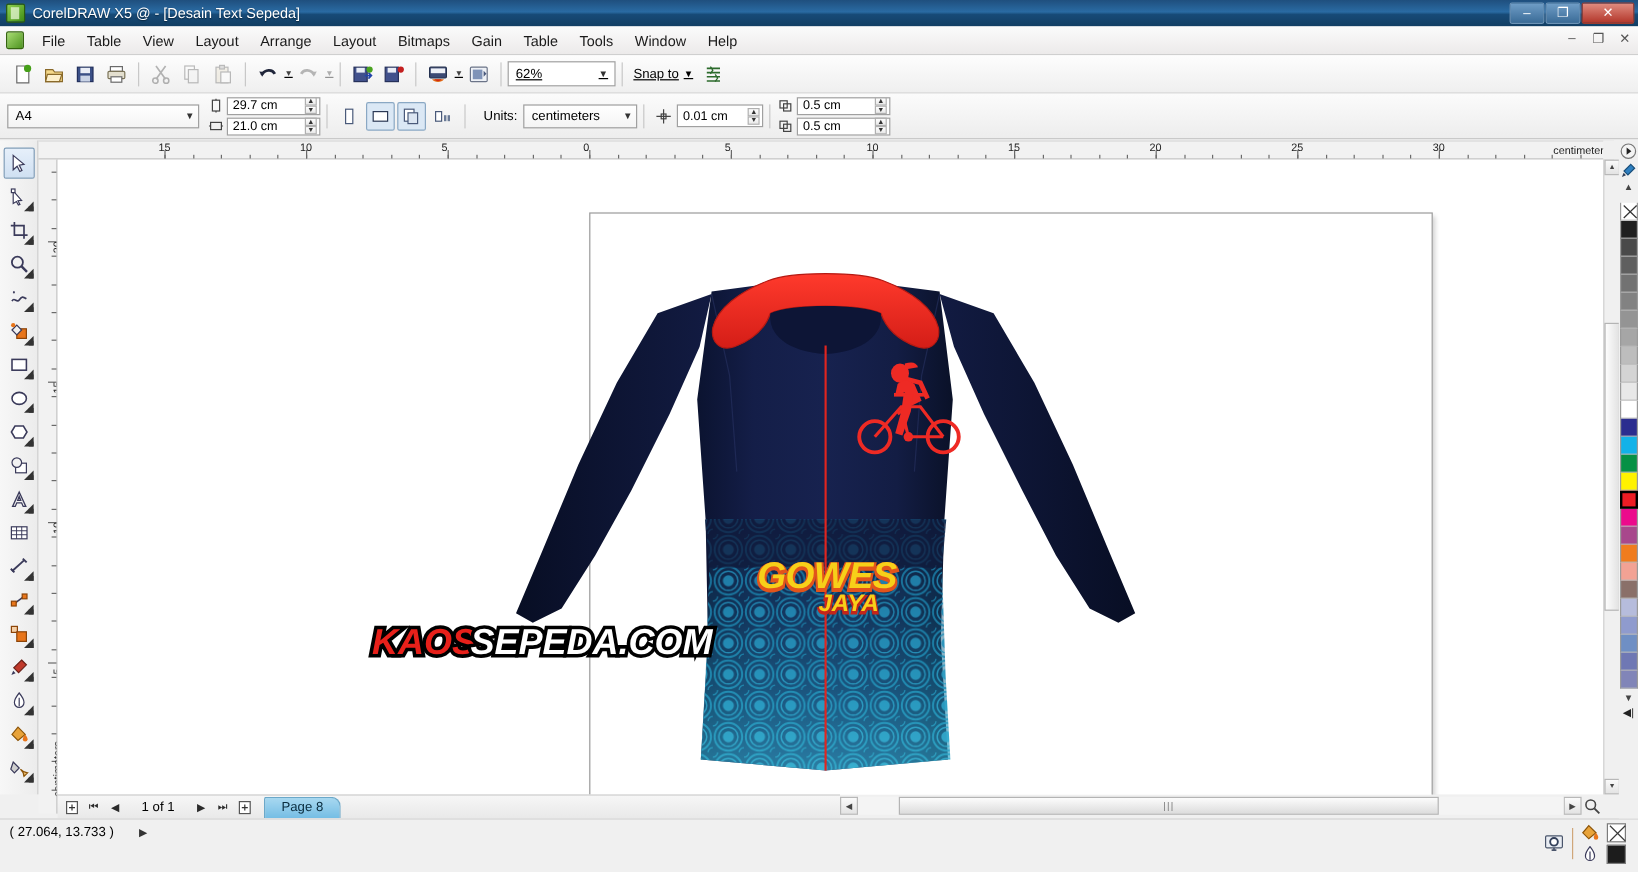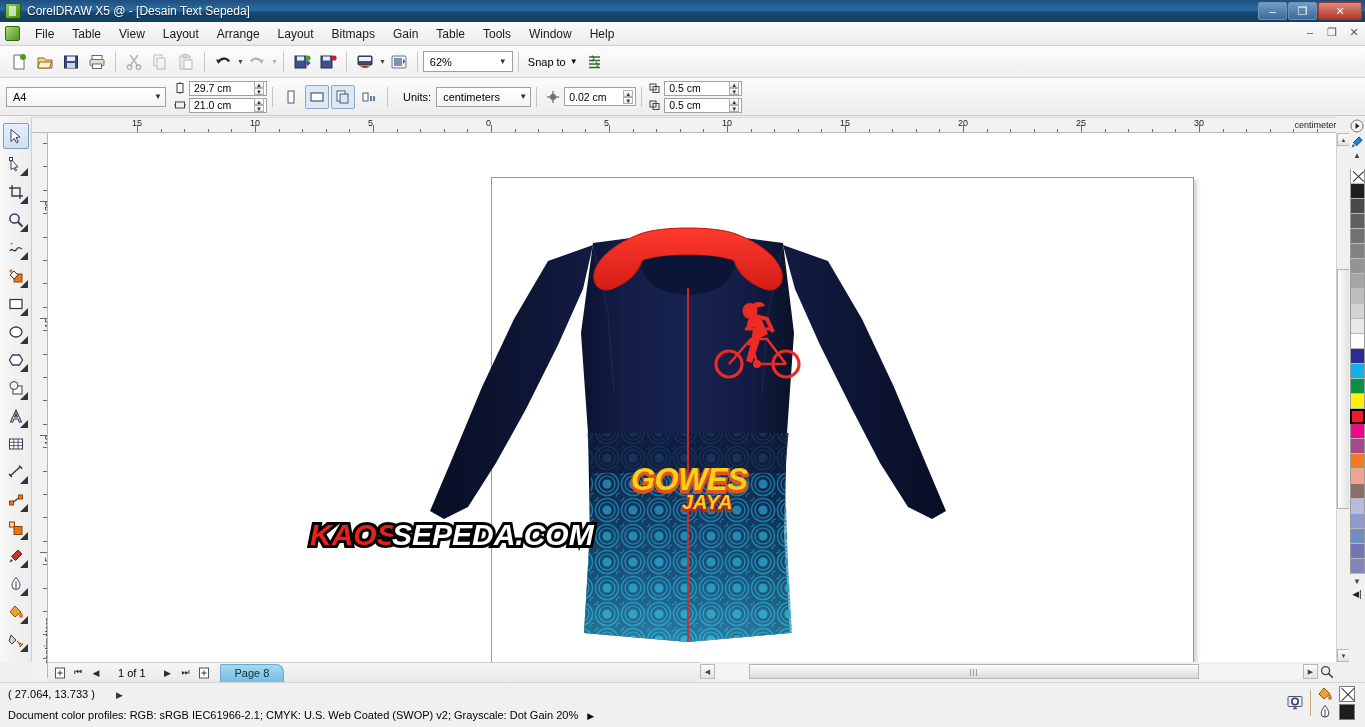--- a/index.html
+++ b/index.html
@@ -45,21 +45,21 @@
     border: 1px solid #35650f; border-radius: 2px;
   }
   .menuitem { padding: 3px 9px; font-size: 12px; color: #1a1a1a; cursor: default; white-space: nowrap; }
   .mdi-controls { position: absolute; right: 4px; top: 4px; display: flex; gap: 8px; color:#555; font-size:11px; }
   .mdi-controls span { width: 14px; text-align: center; }
 
   
   .toolbar {
     position: absolute; left: 0; top: 46px; width: 1365px; height: 32px;
     background: linear-gradient(180deg,#fdfdfd,#efefef);
-    border-bottom: 1px solid #d2d2d2; display: flex; align-items: center; padding-left: 6px;
+    border-bottom: 1px solid #d2d2d2; display: flex; align-items: center; padding-left: 6px; text-decoration: underline;
   }
   .tbtn { width: 26px; height: 26px; display:flex;align-items:center;justify-content:center; position: relative; }
   .tsep { width:1px; height:20px; background:#c8c8c8; margin:0 5px; }
   .drop-arrow { font-size: 7px; color:#444; margin-left:1px; }
   .zoombox {
     width: 90px; height: 21px; border: 1px solid #a0a0a0; background:#fff;
     display:flex;align-items:center;justify-content:space-between; padding: 0 2px 0 6px; font-size:11px;
   }
   .zoombox .arw { width:14px;text-align:center;color:#333;font-size:8px; }
   .snapto { font-size:11px; padding: 0 4px; display:flex;align-items:center;gap:4px; }
@@ -413,21 +413,21 @@
     <div class="combo" style="width:95px">
       <span>centimeters</span>
       <span class="arw">▼</span>
     </div>
     <div class="tsep"></div>
     <svg width="14" height="14" viewBox="0 0 14 14" style="margin:0 4px">
       <path d="M7 1v12M1 7h12" stroke="#444"></path>
         <rect x="5" y="5" width="4" height="4" fill="none" stroke="#444"></rect>
     </svg>
     <div class="numinput" style="width:72px;height:19px">
-      <span>0.02 cm</span>
+      <span>0.01 cm</span>
       <span class="spin">
           <i>▲</i>
           <i>▼</i>
         </span>
     </div>
     <div class="tsep"></div>
     <div class="stackfields" style="margin-left:2px">
       <div class="numfield">
         <svg class="lbl-ico" viewBox="0 0 12 12">
             <rect x="1" y="2" width="6" height="6" fill="none" stroke="#444"></rect>
@@ -865,24 +865,20 @@
           <path d="M8.6 8.6L12.8 12.8" stroke="#444" stroke-width="1.6"></path>
         </svg>
     </div>
   </div>
 
   <div class="statusbar">
     <div class="coords">
       <span>( 27.064, 13.733 )</span>
       <span class="arw">▶</span>
     </div>
-    <div class="profiles">
-      <span>Document color profiles: RGB: sRGB IEC61966-2.1; CMYK: U.S. Web Coated (SWOP) v2; Grayscale: Dot Gain 20%</span>
-      <span class="arw">▶</span>
-    </div>
     <div class="status-icons">
       <svg width="18" height="18" viewBox="0 0 18 18">
         <rect x="2" y="2.5" width="14" height="10" rx="1" fill="#e9edf3" stroke="#4a556b"></rect>
         <circle cx="9" cy="7.5" r="3.2" fill="#fff" stroke="#33405a" stroke-width="1.6"></circle>
         <path d="M7 14.5h4M9 12.5v2" stroke="#4a556b" stroke-width="1.4"></path>
       </svg>
       <div style="width:1px;height:26px;background:#d0a77a"></div>
       <div class="fillrow">
         <svg width="16" height="16" viewBox="0 0 16 16">
           <path d="M7 2l6 6-6 5-5-5z" fill="#e8a33a" stroke="#8c5408"></path>

